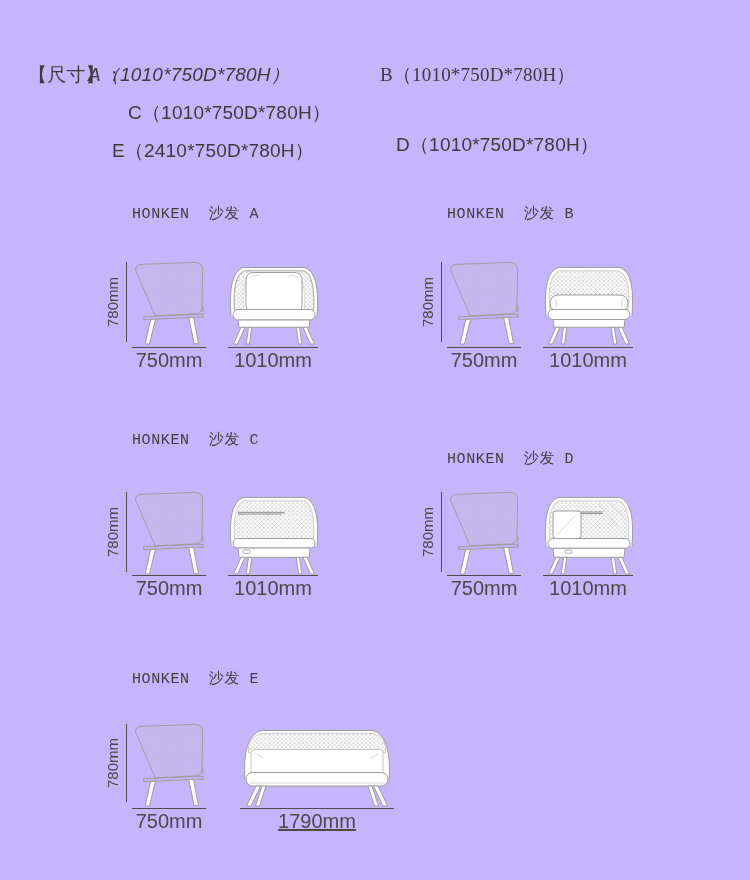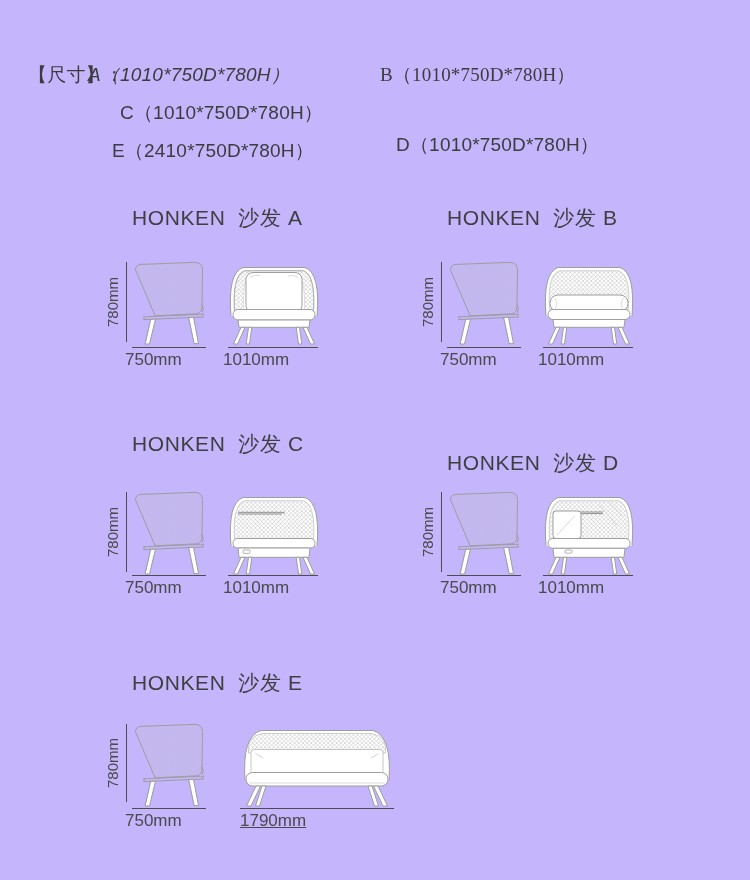--- a/index.html
+++ b/index.html
@@ -7,33 +7,34 @@
   body { font-family:"Liberation Sans","DejaVu Sans",sans-serif; }
   #page {
     position:relative; width:750px; height:880px; background:#c4b5fd;
     overflow:hidden; margin:0 auto;
   }
   .hdr-text {
     position:absolute; font-size:19px; color:#3c3c3c; white-space:pre;
     letter-spacing:0.2px;
   }
   .sec-title {
-    position:absolute; font-size:21px; color:#3f3f3f; white-space:pre;
+    position:absolute; font-size:15px; color:#3f3f3f; white-space:pre;
     letter-spacing:0.6px;
+    font-family:Liberation Mono, monospace;
   }
   .fig { position:absolute; display:block; }
   .vdim-line { position:absolute; width:1px; background:#4d4d4d; }
   .vdim-label {
     position:absolute; width:80px; height:16px; line-height:16px;
     text-align:center; font-size:15px; color:#4a4a4a;
     transform:rotate(-90deg);
   }
   .hdim-line { position:absolute; height:1px; background:#4d4d4d; }
   .hdim-label {
-    position:absolute; font-size:17px; color:#4a4a4a;
+    position:absolute; text-align:center; font-size:20px; color:#4a4a4a;
     line-height:20px;
   }
 </style>
 </head>
 <body>
 
 <svg width="0" height="0" style="position:absolute" aria-hidden="true">
   <defs>
     <pattern id="mesh" width="4.2" height="4.2" patternUnits="userSpaceOnUse">
       <path d="M0,4.2 L4.2,0 M0,0 L4.2,4.2" stroke="#c0c0c0" stroke-width="0.55" fill="none"></path>
@@ -118,21 +119,21 @@
     </g>
   </defs>
 </svg>
 
 <div id="page">
 
   <div>
     <span class="hdr-text" style="left:28px; top:62px;">【尺寸】：</span>
     <span class="hdr-text" style="left:88px; top:62px;font-style:italic;">A（1010*750D*780H）</span>
     <span class="hdr-text" style="left:380px; top:62px;font-family:Liberation Serif, serif;">B（1010*750D*780H）</span>
-    <span class="hdr-text" style="left:120px; top:100px;">C（1010*750D*780H）</span>
+    <span class="hdr-text" style="left:128px; top:100px;">C（1010*750D*780H）</span>
     <span class="hdr-text" style="left:396px; top:104px;margin-top:28px;">D（1010*750D*780H）</span>
     <span class="hdr-text" style="left:112px; top:138px;">E（2410*750D*780H）</span>
   </div>
 
   <div>
     <div class="sec-title" style="left:132px; top:204px;">HONKEN  沙发 A</div>
     <div class="vdim-line" style="left:126px; top:262px; height:80px;"></div>
     <div class="vdim-label" style="left:73px; top:294px;">780mm</div>
     <svg class="fig" style="left:130px; top:260px;" width="80" height="86" viewBox="0 0 80 86">
         <use href="#side-chair"></use>

